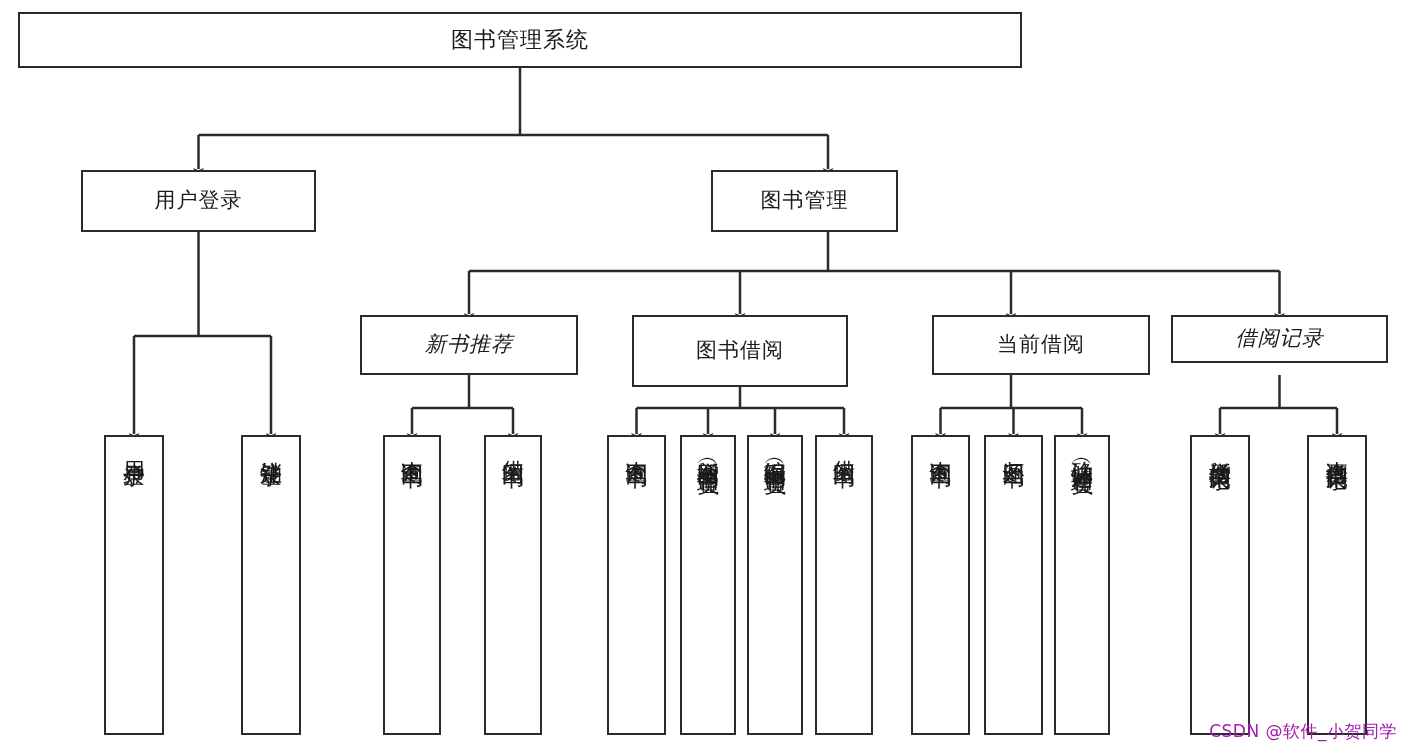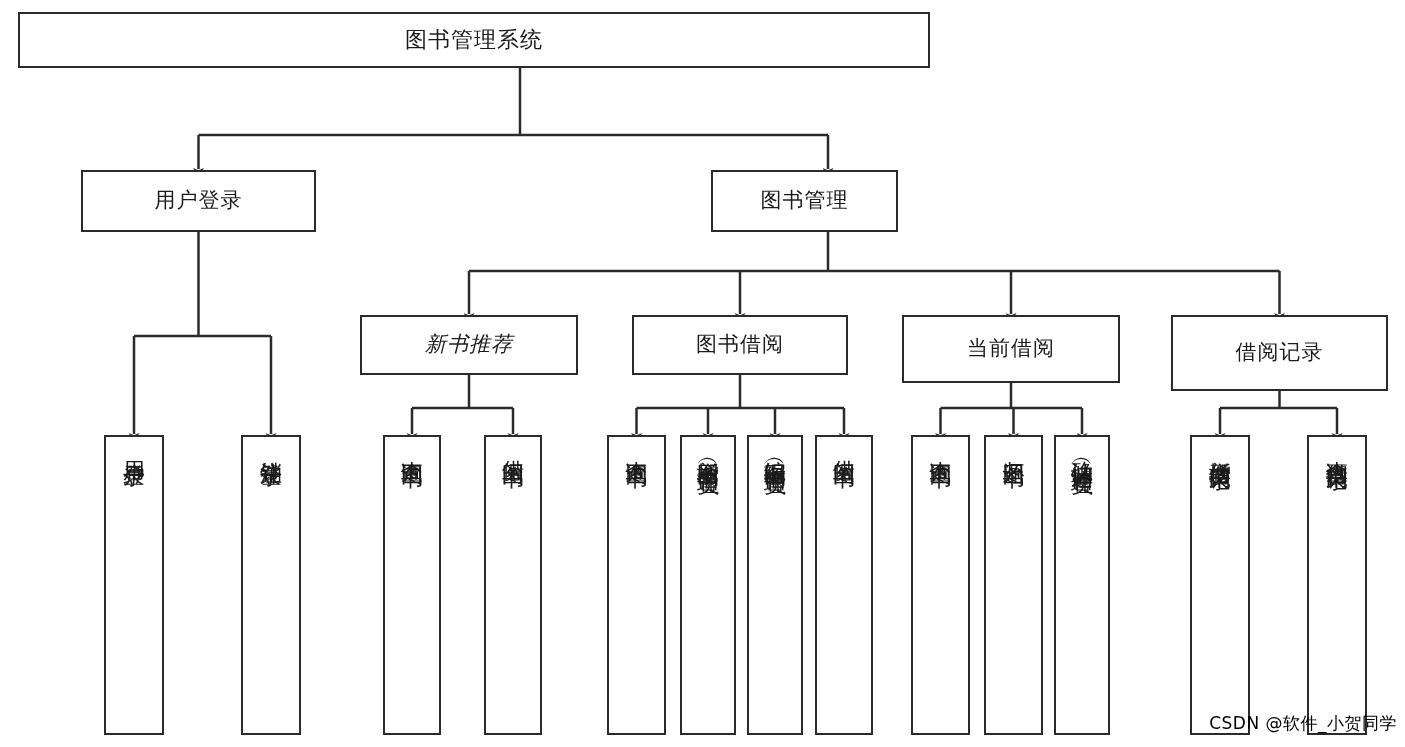--- a/index.html
+++ b/index.html
@@ -56,23 +56,23 @@
     letter-spacing: 2px;
     white-space: nowrap;
     display: block;
   }
   .node.root .label {
     font-size: 22px;
   }
   #watermark {
     position: absolute;
     right: 8px;
-    bottom: 12px;
+    bottom: 4px;
     font-size: 17px;
-    color: #000000;
+    color: #a21caf;
     white-space: nowrap;
     letter-spacing: 0.5px;
   }
 </style>
 </head>
 <body>
 
 <div id="canvas">
   <svg id="wires" viewBox="0 0 1405 747">
     <defs>
@@ -111,39 +111,39 @@
         <path d="M1013.5,408 L1013.5,434" stroke="#2b2b2b" stroke-width="2.5" fill="none" marker-end="url(#arrow)"></path>
         <path d="M1082,408 L1082,434" stroke="#2b2b2b" stroke-width="2.5" fill="none" marker-end="url(#arrow)"></path>
         <path d="M1279.5,375 L1279.5,408" stroke="#2b2b2b" stroke-width="2.5" fill="none"></path>
         <path d="M1220,408 L1337,408" stroke="#2b2b2b" stroke-width="2.5" fill="none"></path>
         <path d="M1220,408 L1220,434" stroke="#2b2b2b" stroke-width="2.5" fill="none" marker-end="url(#arrow)"></path>
         <path d="M1337,408 L1337,434" stroke="#2b2b2b" stroke-width="2.5" fill="none" marker-end="url(#arrow)"></path>
       </g>
   </svg>
 
   <div id="nodes">
-      <div class="node h root" style="left: 18px; top: 12px; width: 912px; height: 56px;">
+      <div class="node h root" style="left: 18px; top: 12px; width: 1004px; height: 56px;">
         <span class="label">图书管理系统</span>
       </div>
       <div class="node h" style="left: 81px; top: 170px; width: 235px; height: 62px;">
         <span class="label">用户登录</span>
       </div>
       <div class="node h" style="left: 711px; top: 170px; width: 187px; height: 62px;">
         <span class="label">图书管理</span>
       </div>
       <div class="node h" style="left: 360px; top: 315px; width: 218px; height: 60px; font-style: italic;">
         <span class="label">新书推荐</span>
       </div>
-      <div class="node h" style="left: 632px; top: 315px; width: 216px; height: 60px;">
+      <div class="node h" style="left: 632px; top: 315px; width: 216px; height: 72px;">
         <span class="label">图书借阅</span>
       </div>
-      <div class="node h" style="left: 902px; top: 315px; width: 218px; height: 68px;">
+      <div class="node h" style="left: 932px; top: 315px; width: 218px; height: 60px;">
         <span class="label">当前借阅</span>
       </div>
-      <div class="node h" style="left: 1171px; top: 315px; width: 217px; height: 76px;">
+      <div class="node h" style="left: 1171px; top: 315px; width: 217px; height: 48px; font-style: italic;">
         <span class="label">借阅记录</span>
       </div>
       <div class="node v" style="left: 104px; top: 435px; width: 60px; height: 300px;">
         <span class="label">用户登录</span>
       </div>
       <div class="node v" style="left: 241px; top: 435px; width: 60px; height: 300px;">
         <span class="label">注销登录</span>
       </div>
       <div class="node v" style="left: 383px; top: 435px; width: 58px; height: 300px;">
         <span class="label">查询图书</span>

